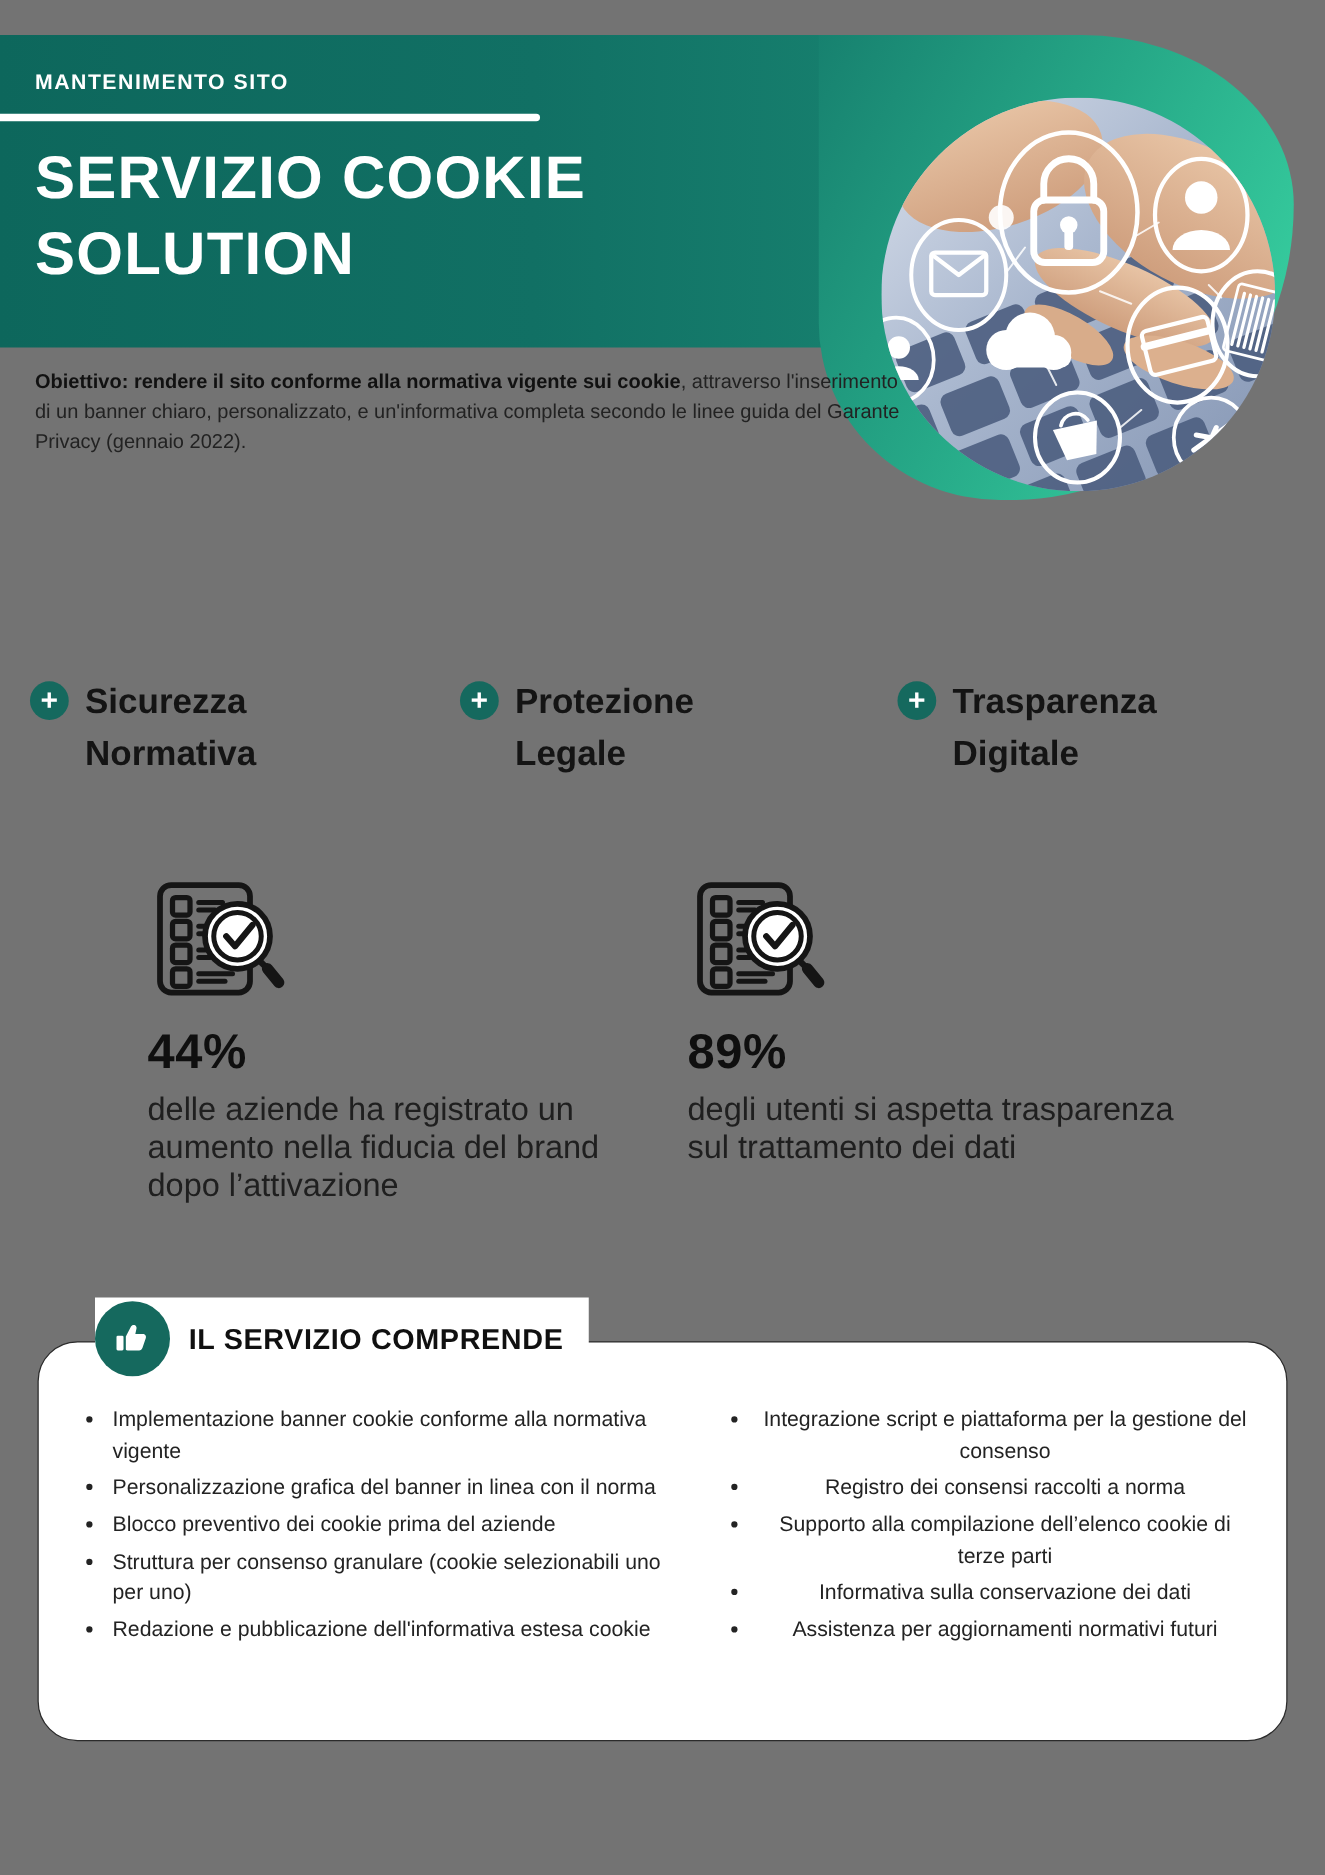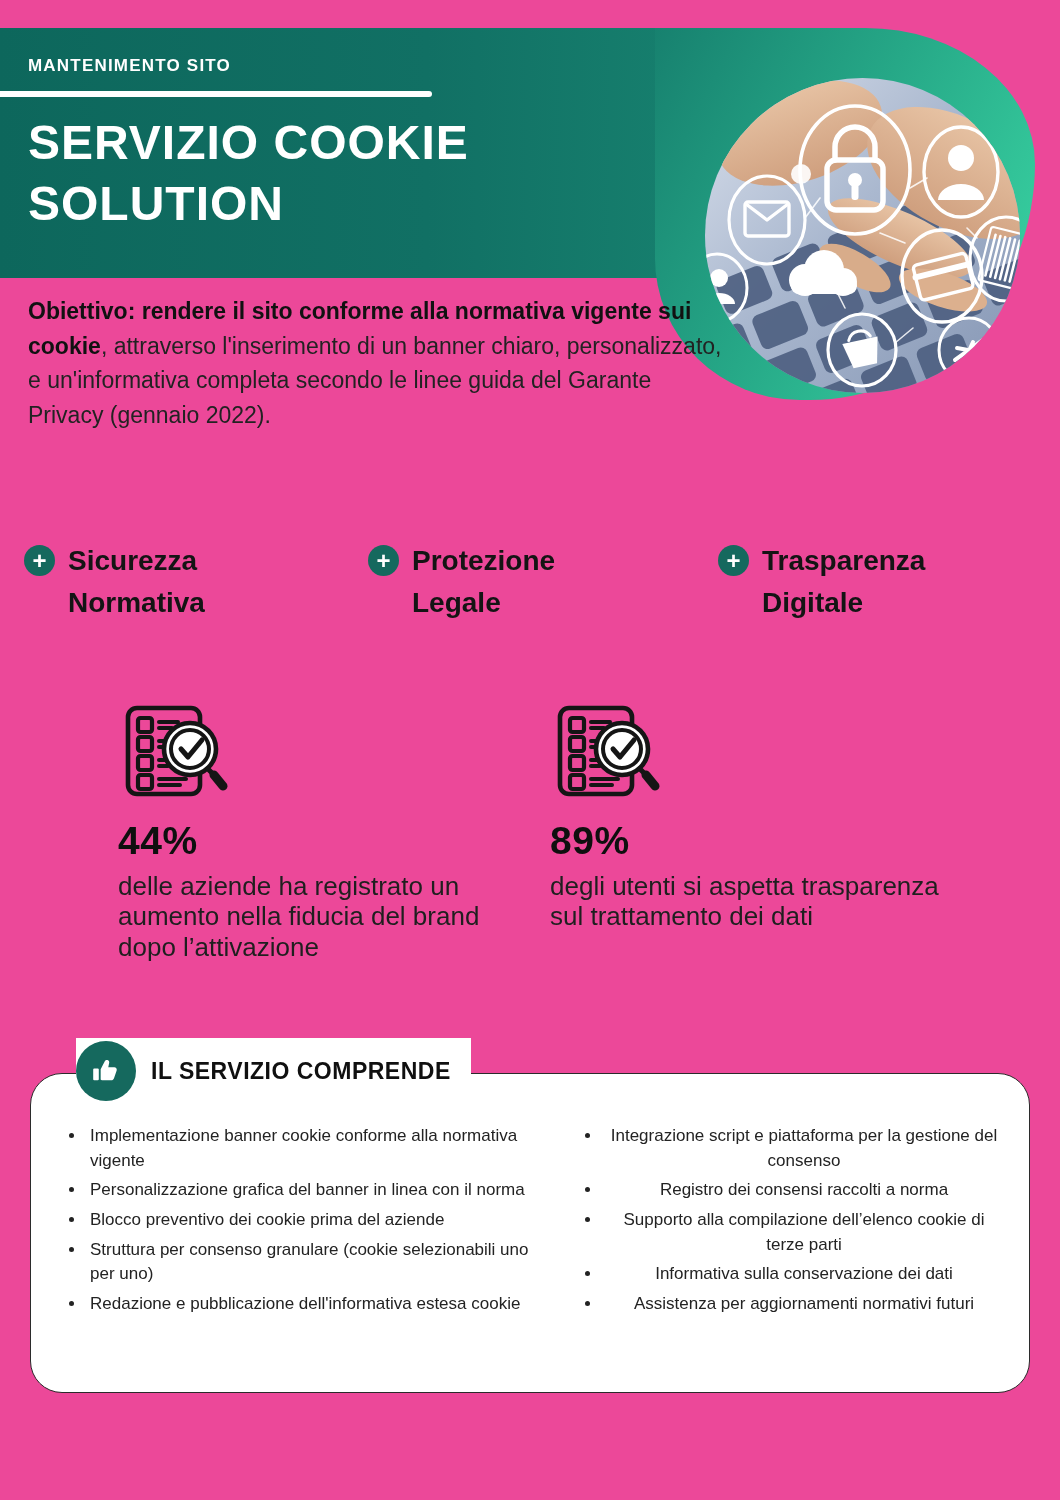--- a/index.html
+++ b/index.html
@@ -1,17 +1,17 @@
 <!DOCTYPE html>
 <html><head>
 <meta charset="utf-8">
 <style>
   html,body{margin:0;padding:0;background:#fff;}
   .page{
-    position:relative;width:1060px;height:1500px;background:#ec4899;
+    position:relative;width:1060px;height:1500px;background:#737373;
     font-family:"Liberation Sans", sans-serif;color:#1b1b1b;overflow:hidden;
   }
   
   .band{
     position:absolute;left:0;top:28px;width:712px;height:250px;
     background:linear-gradient(90deg,#0d675c 0%,#117064 60%,#17816f 100%);
   }
   .blob{
     position:absolute;left:655px;top:28px;width:380px;height:372px;
     background:linear-gradient(118deg,#17816f 0%,#26a887 45%,#3cd9a6 100%);
@@ -30,21 +30,21 @@
     font-size:48px;font-weight:800;line-height:1.28;letter-spacing:1px;
   }
   .photo{
     position:absolute;left:705px;top:78px;width:315px;height:315px;border-radius:50%;
     overflow:hidden;
   }
   .photo svg{display:block;}
   
   .intro{
     position:absolute;left:28px;top:294px;width:695px;
-    font-size:23px;line-height:1.5;color:#222;
+    font-size:16px;line-height:1.5;color:#222;
   }
   .intro b{color:#111;}
   
   .feature{position:absolute;top:540px;display:flex;align-items:flex-start;gap:13px;width:300px;}
   .f1{left:24px;} .f2{left:368px;} .f3{left:718px;}
   .plus-badge{
     flex:0 0 auto;width:31px;height:31px;border-radius:50%;background:#15695e;color:#fff;
     display:flex;align-items:center;justify-content:center;font-size:24px;font-weight:900;
     line-height:1;margin-top:5px;
   }

